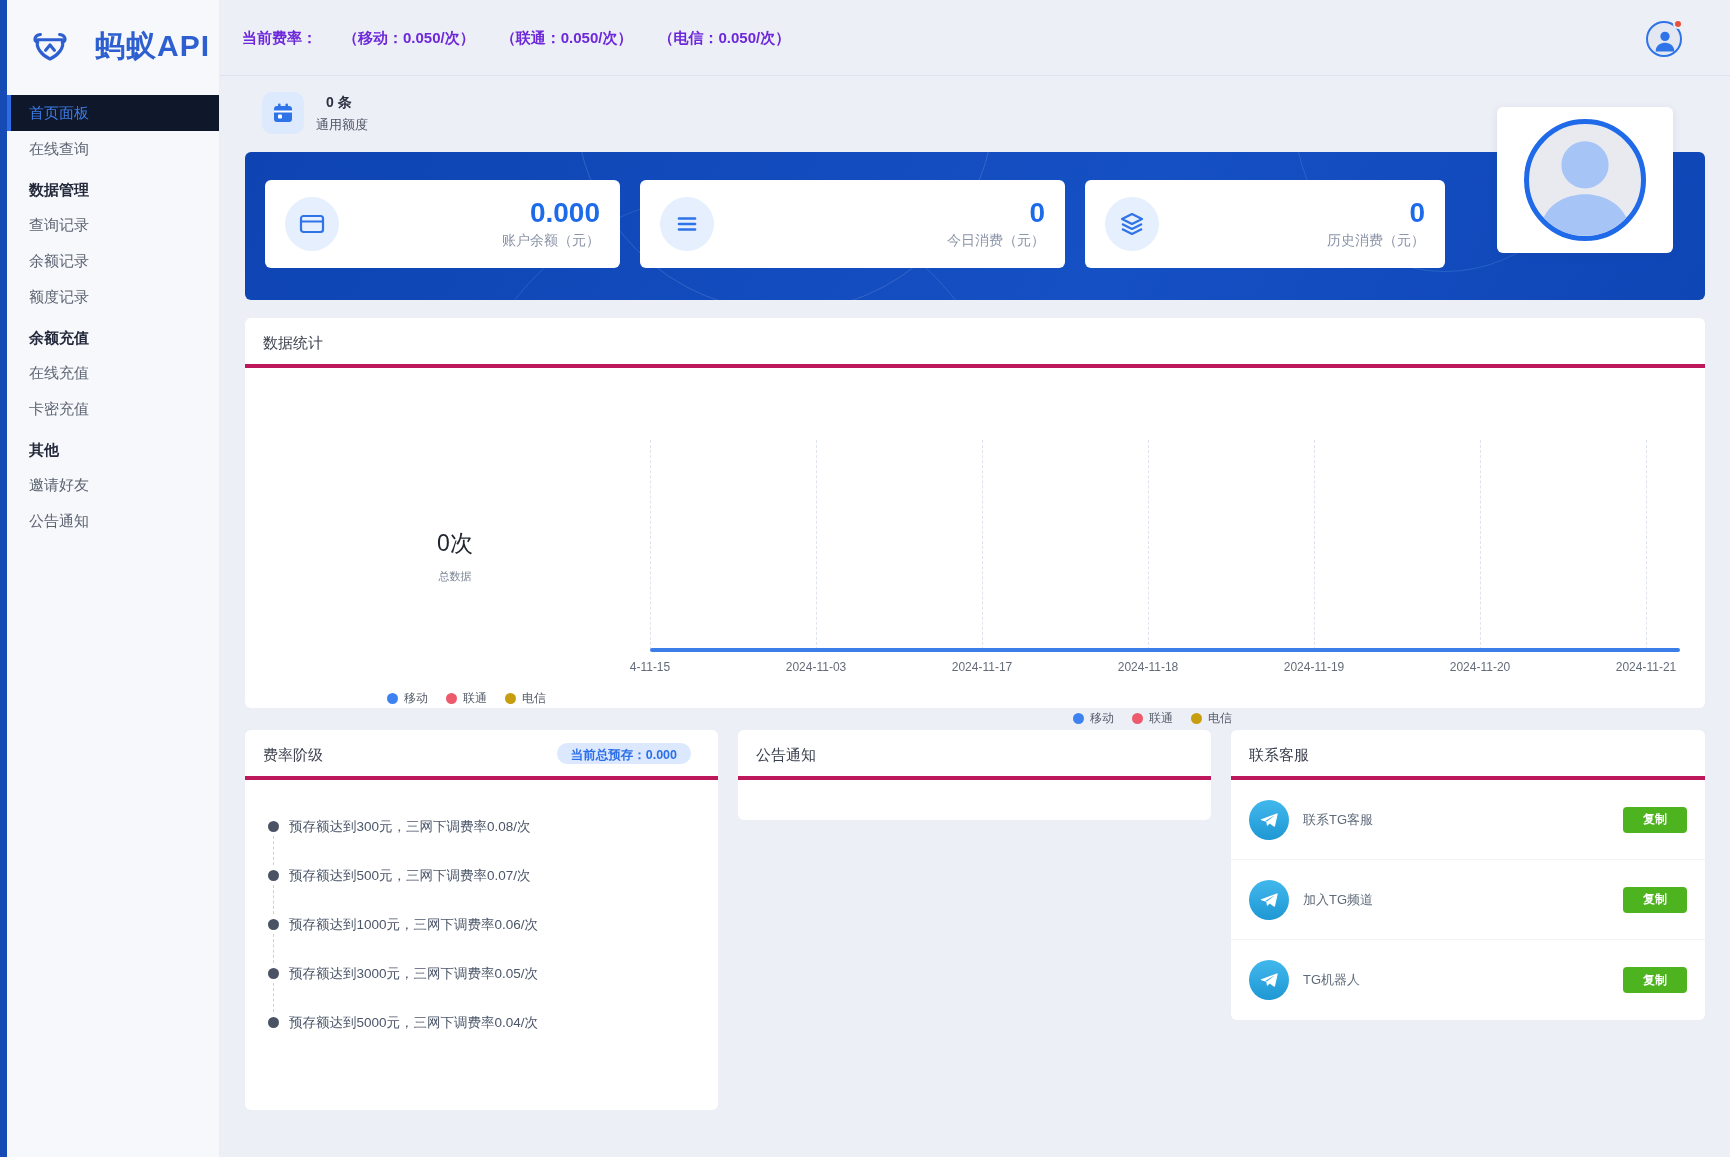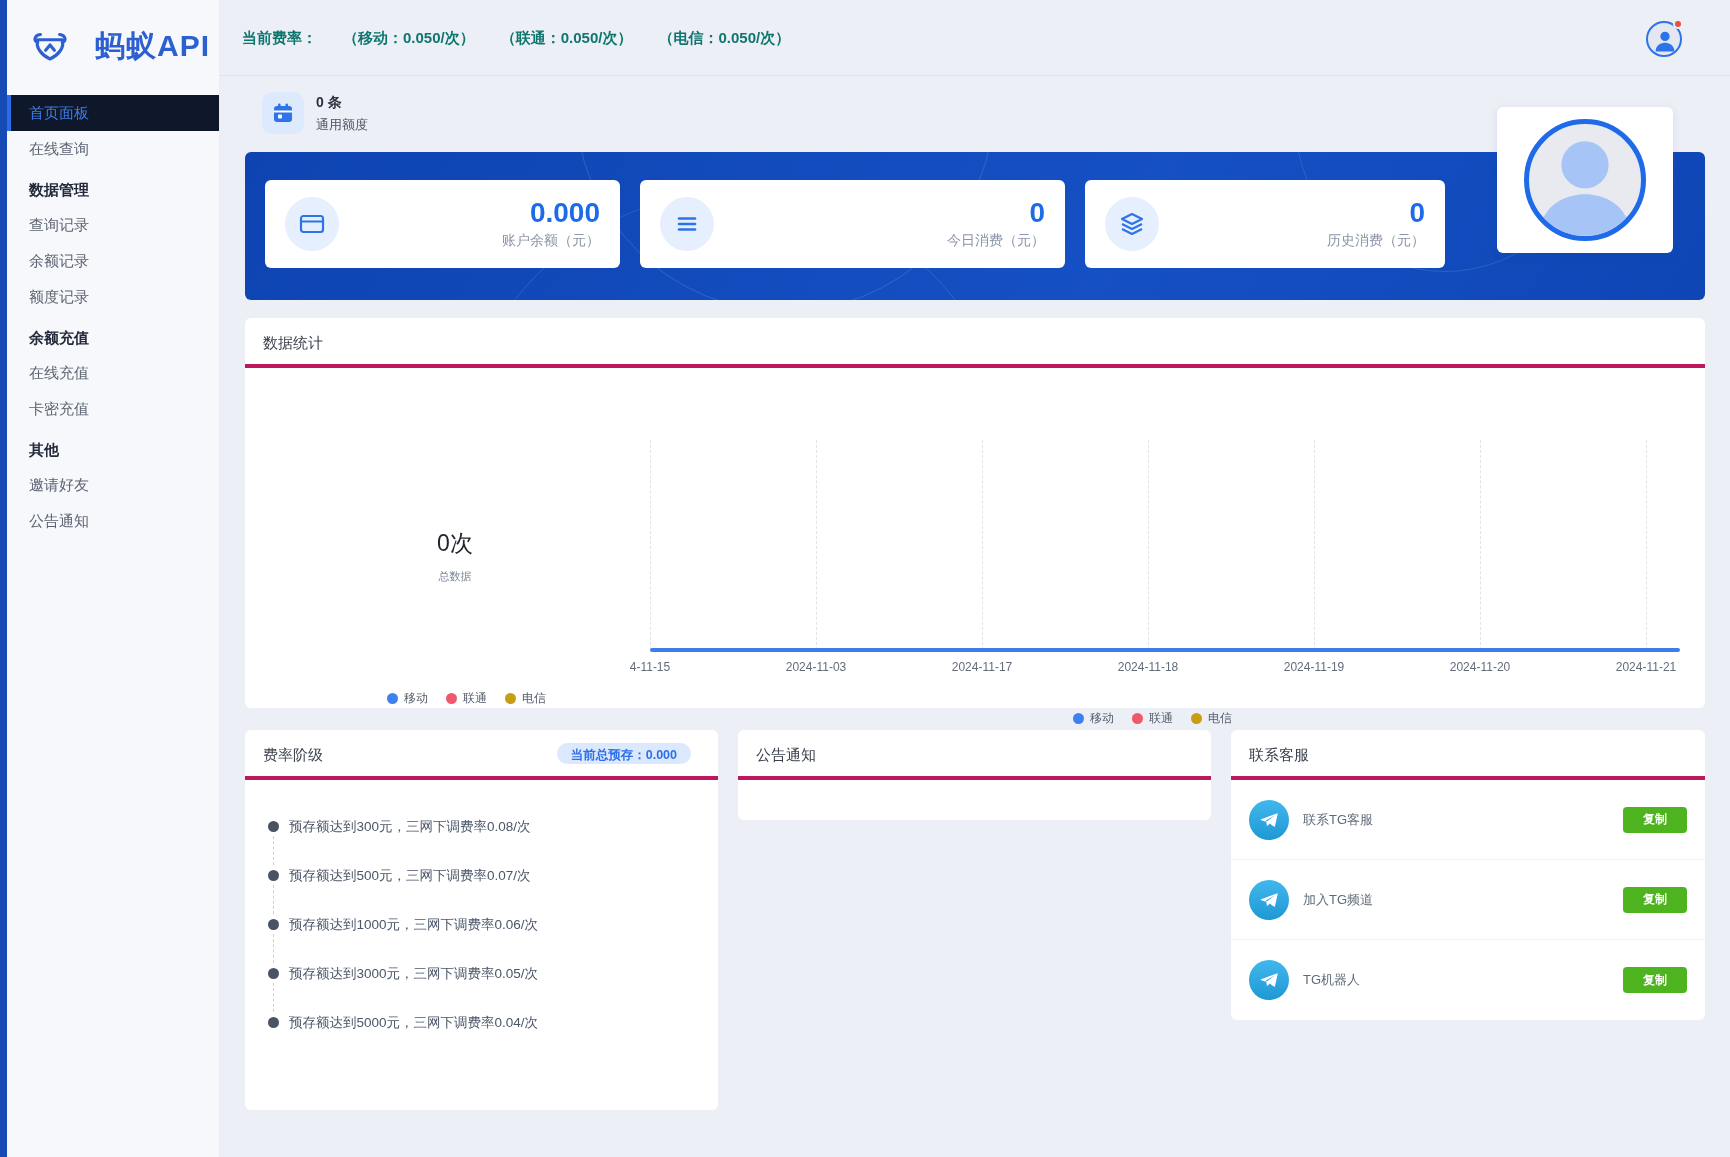--- a/index.html
+++ b/index.html
@@ -14,28 +14,28 @@
   .sidebar { position:absolute; left:7px; top:0; width:213px; height:1157px; background:#f7f8fc; border-right:1px solid #ecedf4; }
   .logo { display:flex; align-items:center; gap:24px; padding:26px 0 24px 22px; }
   .logo-text { font-size:30px; font-weight:bold; color:#2d5fd0; letter-spacing:1px; }
   .menu { margin-top:4px; }
   .menu-item { position:relative; height:36px; line-height:36px; padding-left:22px; font-size:15px; color:#5c6472; cursor:pointer; }
   .menu-item.active { background:#0f172a; color:#3d7ce8; }
   .menu-item.active::before { content:""; position:absolute; left:0; top:0; width:4px; height:36px; background:#2e6be6; }
   .menu-section { height:40px; line-height:46px; padding-left:22px; font-size:15px; font-weight:bold; color:#23293a; }
   
   .topbar { position:absolute; left:220px; top:0; width:1510px; height:76px; background:#edeff7; border-bottom:1px solid #e0e3ef; }
-  .rates { position:absolute; left:22px; top:0; height:76px; display:flex; align-items:center; gap:26px; font-size:15px; font-weight:bold; color:#0f766e; }
+  .rates { position:absolute; left:22px; top:0; height:76px; display:flex; align-items:center; gap:26px; font-size:15px; font-weight:bold; color:#6d28d9; }
   .user-mini { position:absolute; right:48px; top:21px; width:36px; height:36px; border-radius:50%; background:#e3e7f2; border:2px solid #2e74e8; cursor:pointer; }
   .user-mini svg { position:absolute; left:3px; top:4px; }
   .user-mini .dot { position:absolute; right:-3px; top:-4px; width:10px; height:10px; border-radius:50%; background:#e8503a; border:2px solid #edeff7; }
   
   .quota { position:absolute; left:262px; top:92px; display:flex; gap:12px; }
   .quota-tile { width:42px; height:42px; border-radius:10px; background:#dde9fc; display:flex; align-items:center; justify-content:center; }
-  .quota-count { font-size:14px; color:#2b3040; font-weight:bold; margin:2px 0 4px 0; }
+  .quota-count { font-size:14px; color:#2b3040; font-weight:bold; margin:2px 0 4px 10px; }
   .quota-label { font-size:13px; color:#4d5465; }
   
   .banner { position:absolute; left:245px; top:152px; width:1460px; height:148px; border-radius:6px;
     background:linear-gradient(120deg,#0e44b2 0%,#1550c4 60%,#0f46b6 100%); overflow:hidden; }
   .ring { position:absolute; border-radius:50%; border:1px solid rgba(255,255,255,.14); }
   .ring.r1 { width:420px; height:420px; left:330px; top:-260px; }
   .ring.r2 { width:560px; height:560px; left:210px; top:40px; border-color:rgba(110,220,230,.18); }
   .ring.r3 { width:300px; height:300px; left:1050px; top:-180px; border-color:rgba(110,200,240,.20); }
   .stat-card { position:absolute; top:28px; height:88px; background:#ffffff; border-radius:6px; display:flex; align-items:center; justify-content:space-between; padding:0 20px; }
   .stat-icon { width:54px; height:54px; border-radius:50%; background:#e5effd; display:flex; align-items:center; justify-content:center; }

